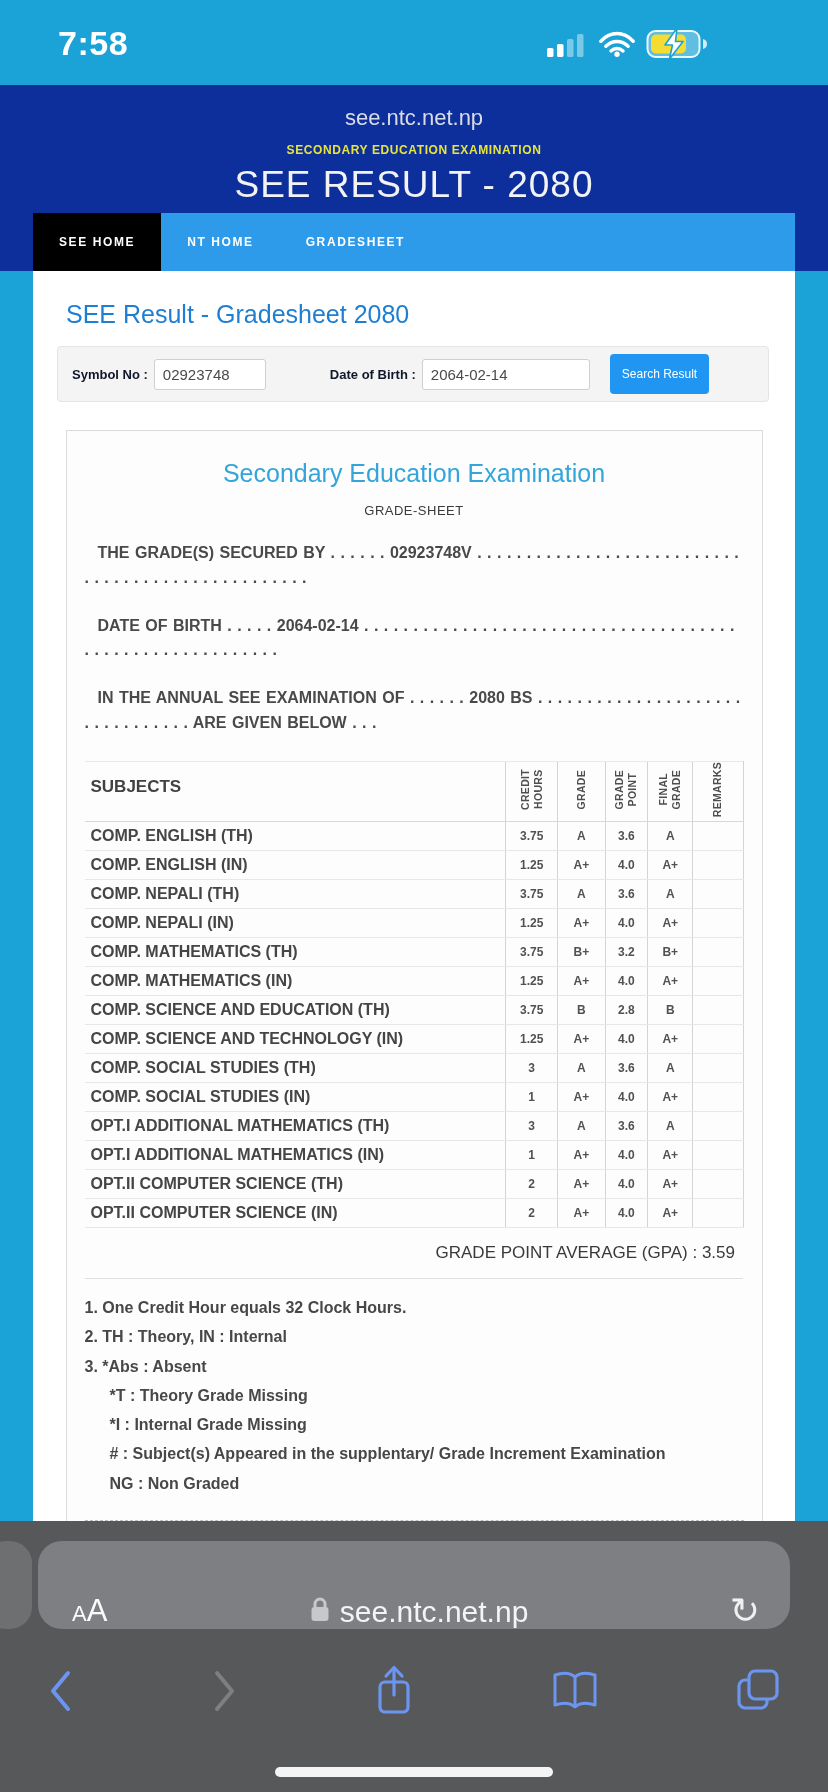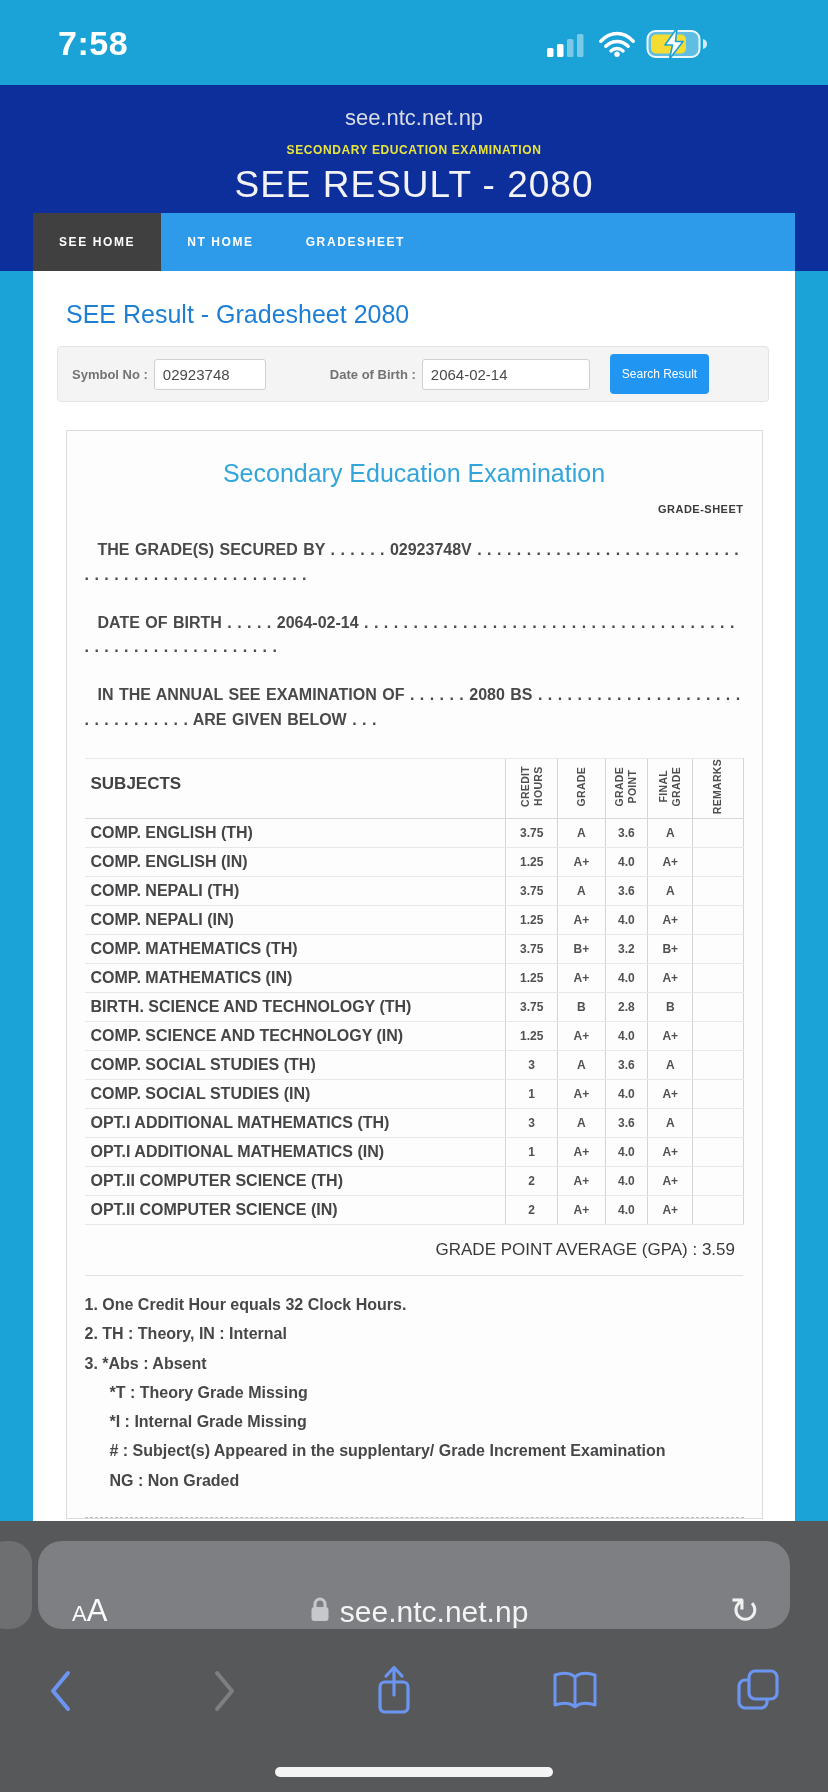--- a/index.html
+++ b/index.html
@@ -17,38 +17,38 @@
 
   
   .site-header { position: absolute; top: 85px; left: 0; width: 828px; height: 186px; background: #0D2F9B; }
   .site-domain { text-align: center; padding-top: 20px; font-size: 22px; color: #D9DCE4; }
   .site-org { text-align: center; margin-top: 12px; font-size: 12px; font-weight: bold; letter-spacing: .6px; color: #E9E43B; }
   .site-title { text-align: center; margin-top: 7px; font-size: 37px; font-weight: 400; letter-spacing: 1px; color: #F3F3F6; }
 
   
   .navbar { position: absolute; top: 213px; left: 33px; width: 762px; height: 58px; background: #2E9BEA; display: flex; }
   .nav-tab { display: flex; align-items: center; padding: 0 26px; font-size: 12px; font-weight: bold; letter-spacing: 1.6px; color: #fff; text-decoration: none; }
-  .nav-tab.active { background: #404040; }
+  .nav-tab.active { background: #000000; }
 
   
   .content { position: absolute; top: 271px; left: 33px; width: 762px; bottom: 256px; background: #fff; overflow: hidden; }
   .page-heading { margin: 29px 0 0 33px; font-size: 25px; font-weight: 500; color: #1E7FD2; }
 
   .search-form { margin: 17px 26px 0 24px; height: 56px; background: #F4F4F4; border: 1px solid #E4E4E4; border-radius: 4px; display: flex; align-items: center; padding: 0 14px; }
-  .search-form label { font-size: 13px; font-weight: bold; color: #737373; white-space: nowrap; }
+  .search-form label { font-size: 13px; font-weight: bold; color: #0f172a; white-space: nowrap; }
   .search-form input { font-family: "Liberation Sans", sans-serif; font-size: 15px; color: #4A4A4C; background: #fff; border: 1px solid #D0D0D0; border-radius: 3px; padding: 6px 8px; margin-left: 6px; }
   .in-symbol { width: 112px; }
   .in-dob { width: 168px; }
   .lbl-dob { margin-left: 64px; }
   .search-btn { margin-left: 20px; background: #2096F2; color: #fff; border: none; border-radius: 4px; font-size: 12px; font-family: "Liberation Sans", sans-serif; padding: 13px 12px; cursor: pointer; }
 
   
   .sheet-card { margin: 28px auto 0; width: 697px; border: 1px solid #DBDBDB; background: #FDFDFD; padding: 12px 18px 0; }
   .sheet-title { text-align: center; margin-top: 16px; font-size: 25px; font-weight: 500; color: #33A5DB; }
-  .sheet-subtitle { text-align: right; margin-top: 15px; font-size: 11px; font-weight: bold; letter-spacing: .5px; color: #3A3A3C; }
+  .sheet-subtitle { text-align: center; margin-top: 15px; font-size: 13px; font-weight: normal; letter-spacing: .5px; color: #3A3A3C; }
   .sheet-line { margin-top: 23px; font-size: 16px; font-weight: bold; color: #49494B; line-height: 1.55; text-indent: 13px; word-spacing: 1px; }
 
   .grade-table { width: 100%; border-collapse: collapse; table-layout: fixed; margin-top: 25px; }
   .grade-table col.c-sub { width: 64%; }
   .grade-table col.c-ch { width: 7.8%; }
   .grade-table col.c-g { width: 7.3%; }
   .grade-table col.c-gp { width: 6.4%; }
   .grade-table col.c-fg { width: 6.9%; }
   .grade-table col.c-r { width: 7.6%; }
   .grade-table thead th { border-top: 1px solid #E9E9E9; border-bottom: 1px solid #D8D8D8; vertical-align: middle; }
@@ -208,21 +208,21 @@
           </tr>
           <tr>
             <td class="subject">COMP. MATHEMATICS (IN)</td>
             <td class="stat">1.25</td>
             <td class="stat">A+</td>
             <td class="stat">4.0</td>
             <td class="stat">A+</td>
             <td class="stat last"></td>
           </tr>
           <tr>
-            <td class="subject">BIRTH. SCIENCE AND TECHNOLOGY (TH)</td>
+            <td class="subject">COMP. SCIENCE AND EDUCATION (TH)</td>
             <td class="stat">3.75</td>
             <td class="stat">B</td>
             <td class="stat">2.8</td>
             <td class="stat">B</td>
             <td class="stat last"></td>
           </tr>
           <tr>
             <td class="subject">COMP. SCIENCE AND TECHNOLOGY (IN)</td>
             <td class="stat">1.25</td>
             <td class="stat">A+</td>

